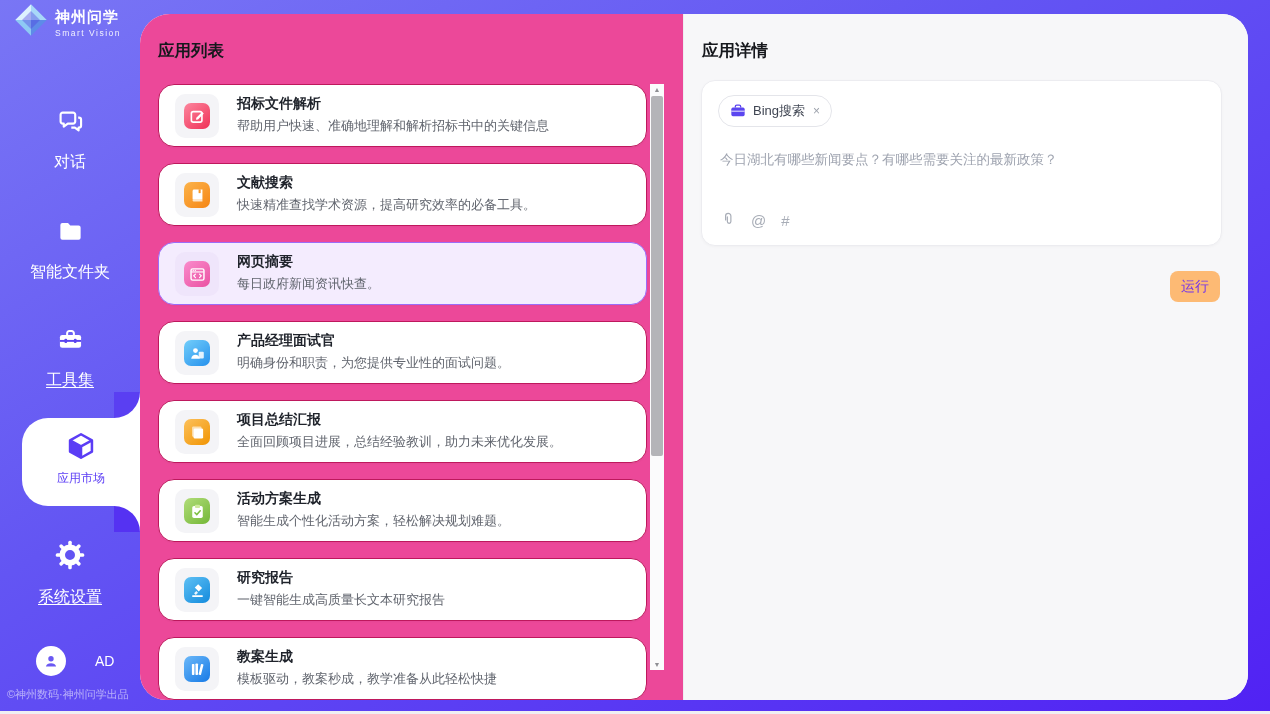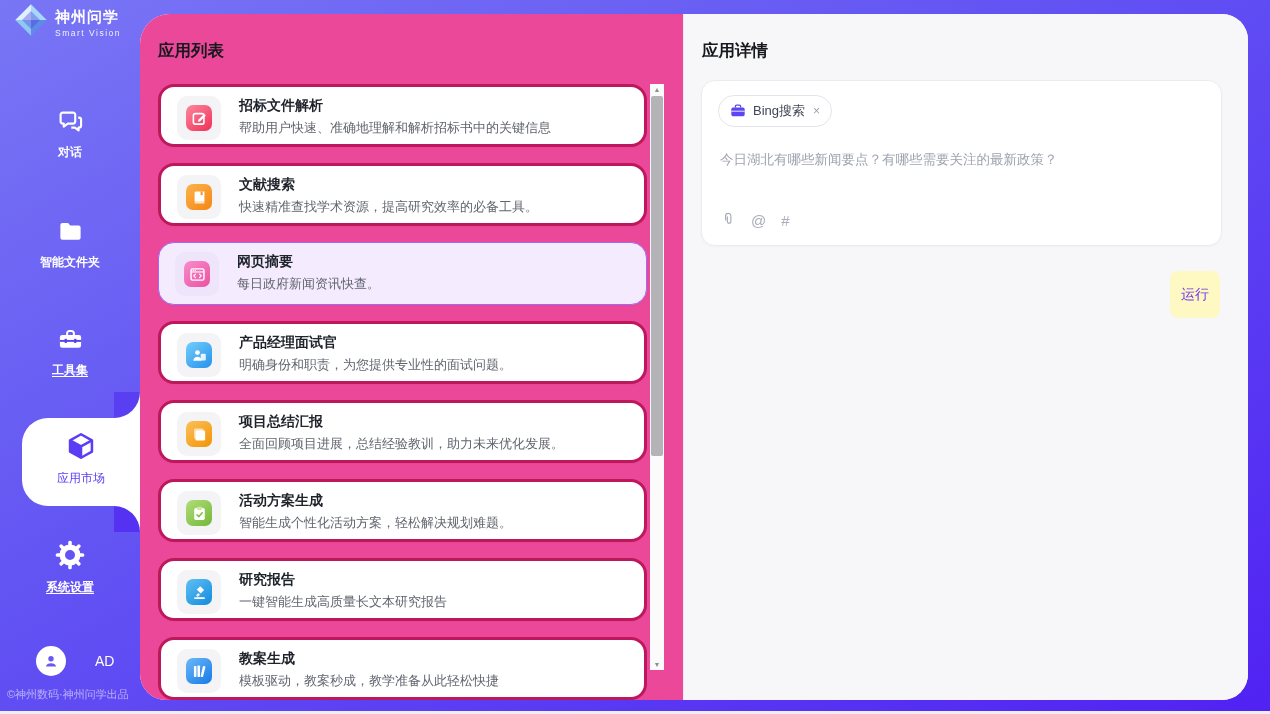--- a/index.html
+++ b/index.html
@@ -10,21 +10,21 @@
   
   .frame { position:absolute; left:0; top:0; width:1270px; height:711px;
     background:linear-gradient(150deg,#7976F5 0%,#6355F3 40%,#5122F3 100%); }
 
   .logo { position:absolute; left:13px; top:2px; display:flex; align-items:flex-end; }
   .logo-text { margin-left:6px; color:#fff; }
   .logo-name { font-size:15px; font-weight:700; letter-spacing:1px; }
   .logo-tag { font-size:8.5px; letter-spacing:1.5px; opacity:.9; margin-top:1px; }
 
   .nav { position:absolute; left:0; width:140px; text-align:center; color:#fff; cursor:pointer; }
-  .nav .nlabel { font-size:12px; margin-top:5px;font-weight:bold; }
+  .nav .nlabel { font-size:16px; margin-top:13px; }
   .nav .nlabel.u { text-decoration:underline; text-underline-offset:2px; }
   .nicon { display:inline-block; line-height:0; }
 
   .nav-active { position:absolute; left:22px; top:418px; width:118px; height:88px;
     background:#fff; border-radius:26px 0 0 26px; text-align:center; color:#5B3DF5;
     padding-top:12px; cursor:pointer;font-family:Liberation Mono, monospace; }
   .nav-active .nlabel { font-size:12px; margin-top:3px; color:#5B3DF5; }
   .fil { position:absolute; right:0; width:26px; height:26px; background:#fff; }
   .fil.t { top:-26px; } .fil.b { bottom:-26px; }
   .fil.t::after { content:''; position:absolute; inset:0; background:#5A3FF2; border-bottom-right-radius:26px; }
@@ -39,21 +39,21 @@
 
   
   .panel { position:absolute; left:140px; top:14px; width:1108px; height:686px;
     background:#fff; border-radius:30px 26px 26px 26px; overflow:hidden; display:flex; }
 
   .list-pane { position:relative; width:543px; background:#ec4899; }
   .pane-title { position:absolute; top:26px; left:18px; font-size:16.5px; font-weight:700; color:#16181D; }
 
   .list { position:absolute; top:70px; left:18px; width:489px; }
   .card { position:relative; height:63px; margin-bottom:16px; background:#fff;
-    border:3px solid #be185d; border-radius:16px; box-shadow:0 1px 2px rgba(20,20,40,.03); cursor:pointer; }
+    border:1px solid #be185d; border-radius:16px; box-shadow:0 1px 2px rgba(20,20,40,.03); cursor:pointer; }
   .card.sel { background:#F4ECFE; border:1px solid #9B6CF8; }
   .tile { position:absolute; left:16px; top:9px; width:44px; height:44px; border-radius:10px;
     background:#F4F4F7; display:flex; align-items:center; justify-content:center; }
   .card.sel .tile { background:#EFE5FB; }
   .glyph { width:26px; height:26px; border-radius:7px; display:flex; align-items:center; justify-content:center; }
   .card .name { position:absolute; left:78px; top:10px; font-size:14px; font-weight:700; color:#1F232B; }
   .card .desc { position:absolute; left:78px; top:32px; font-size:13px; color:#61656E; white-space:nowrap;text-align:right; }
 
   .sbar { position:absolute; right:19px; top:70px; bottom:30px; width:14px; background:#FBFBFC; }
   .sbar .arr { position:absolute; left:0; width:14px; text-align:center; font-size:7px; color:#8F8F94; cursor:pointer; }
@@ -63,22 +63,22 @@
   .detail-pane { position:relative; flex:1; background:#F7F7F9; border-left:1px solid #EDEDF1; }
   .dcard { position:absolute; left:17px; top:66px; right:26px; height:166px; background:#fff;
     border:1px solid #ECECF0; border-radius:14px; box-shadow:0 1px 3px rgba(20,20,40,.03); }
   .chip { position:absolute; left:16px; top:14px; height:32px; display:inline-flex; align-items:center;
     gap:7px; padding:0 11px; border:1px solid #E4E5EA; border-radius:17px; background:#fff; cursor:pointer; }
   .chip-label { font-size:13px; color:#3F4552; }
   .chip-x { font-size:12px; color:#9CA1AB; cursor:pointer; margin-left:1px; }
   .prompt { position:absolute; left:18px; top:70px; right:18px; font-size:13.5px; color:#9EA3AF; cursor:text; }
   .tools { position:absolute; left:18px; bottom:15px; display:flex; align-items:center; gap:15px; color:#A8ADB7; }
   .tools .ticon { font-size:15px; cursor:pointer; line-height:1; }
-  .run-btn { position:absolute; right:28px; top:257px; width:50px; height:47px; border:none;
-    border-radius:8px; background:#fef9c3; color:#7435EA; font-size:14px;
+  .run-btn { position:absolute; right:28px; top:257px; width:50px; height:31px; border:none;
+    border-radius:8px; background:#fdba74; color:#7435EA; font-size:14px;
     font-family:"Liberation Sans",sans-serif; cursor:pointer; display:flex; align-items:center; justify-content:center; }
 </style>
 </head>
 <body>
 
 <div class="stage">
   <div class="frame">
 
     <div class="logo">
       <span class="nicon">

